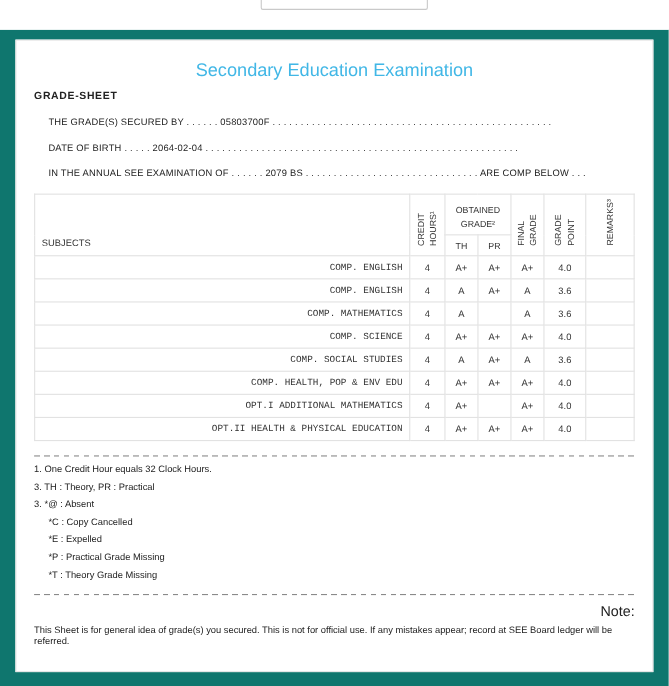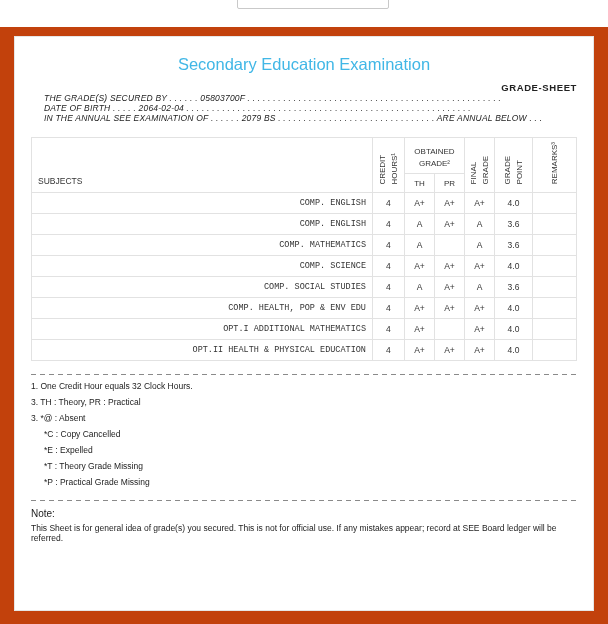--- a/index.html
+++ b/index.html
@@ -6,31 +6,31 @@
   html,body {
     width:608px; height:624px; overflow:hidden;
     background:#ffffff; color:#222;
     font-family:"Liberation Sans", sans-serif;
   }
   .top-strip { position:relative; height:27px; background:#ffffff; }
   .top-cropped-field {
     position:absolute; left:237px; top:-17px; width:152px; height:26px;
     background:#ffffff; border:1px solid #c9c9c9; border-radius:2px;
   }
-  .page-wrap { height:597px; background:#c2410c; padding:9px 14px 14px; }
+  .page-wrap { height:597px; background:#0f766e; padding:9px 14px 14px; }
   .card {
     background:#ffffff; border:1px solid #e6e6e6; height:575px;
     padding:12px 16px 8px; overflow:hidden;
   }
   .title { margin-top:6px; text-align:center; color:#41b7e6; font-size:16.5px; font-weight:400; }
-  .subtitle { margin-top:8px; text-align:right; font-size:9.5px; font-weight:700; letter-spacing:.6px; color:#222; }
+  .subtitle { margin-top:8px; text-align:left; font-size:9.5px; font-weight:700; letter-spacing:.6px; color:#222; }
   .info { padding:0 13px; }
   .info-line {
-    margin-top:0; font-size:8.5px; letter-spacing:.2px; color:#222;
-    white-space:nowrap; overflow:hidden;font-style:italic;
+    margin-top:13px; font-size:8.5px; letter-spacing:.2px; color:#222;
+    white-space:nowrap; overflow:hidden;
   }
   .info-line .dots { color:#333; }
   table { width:100%; border-collapse:collapse; table-layout:fixed; margin-top:14px; }
   th, td { border:1px solid #e2e2e2; font-weight:400; color:#333; }
   th.subjects-h { text-align:left; vertical-align:bottom; padding:6px 6px; font-size:8.5px; }
   th.rot-cell { vertical-align:bottom; padding:4px 1px; }
   .rot {
     display:inline-block; writing-mode:vertical-rl; transform:rotate(180deg);
     white-space:pre-line; font-size:8px; line-height:1.45; text-align:left;
   }
@@ -40,21 +40,21 @@
   td.c { text-align:center; padding:5px 2px; font-size:8.5px; }
   .summary { margin-top:17px; text-align:right; font-size:9px; font-weight:700; color:#222; }
   .summary .status { margin-top:11px; }
   .dashes {
     height:1px; margin-top:13px;
     background:repeating-linear-gradient(to right,#8a8a8a 0 5px, transparent 5px 9px);
   }
   .footnotes { margin-top:6px; font-size:8.5px; color:#222; }
   .footnotes .fn { margin-top:6px; }
   .fn-indent { padding-left:13px; }
-  .note-label { margin-top:7px; font-size:10px; }
+  .note-label { margin-top:7px; font-size:13px;text-align:right; }
   .note-text { margin-top:4px; font-size:8.5px; }
 </style>
 </head>
 <body>
 
 <div class="top-strip">
   <div class="top-cropped-field"></div>
 </div>
 
 <div class="page-wrap">
@@ -74,21 +74,21 @@
         <span>DATE OF BIRTH</span>
         <span class="dots">. . . . .</span>
         <span>2064-02-04</span>
         <span class="dots">. . . . . . . . . . . . . . . . . . . . . . . . . . . . . . . . . . . . . . . . . . . . . . . . . . . . . . . .</span>
       </div>
       <div class="info-line">
         <span>IN THE ANNUAL SEE EXAMINATION OF</span>
         <span class="dots">. . . . . .</span>
         <span>2079 BS</span>
         <span class="dots">. . . . . . . . . . . . . . . . . . . . . . . . . . . . . . .</span>
-        <span>ARE ANNUAL BELOW . . .</span>
+        <span>ARE COMP BELOW . . .</span>
       </div>
     </div>
 
     <table>
       <colgroup>
         <col>
           <col style="width:32px">
           <col style="width:30px">
           <col style="width:30px">
         <col style="width:30px">
@@ -190,22 +190,22 @@
 
 
     <div class="dashes"></div>
 
     <div class="footnotes">
       <div class="fn">1. One Credit Hour equals 32 Clock Hours.</div>
       <div class="fn">3. TH : Theory, PR : Practical</div>
       <div class="fn">3. *@ : Absent</div>
       <div class="fn fn-indent">*C : Copy Cancelled</div>
       <div class="fn fn-indent">*E : Expelled</div>
+      <div class="fn fn-indent">*P : Practical Grade Missing</div>
       <div class="fn fn-indent">*T : Theory Grade Missing</div>
-      <div class="fn fn-indent">*P : Practical Grade Missing</div>
     </div>
 
     <div class="dashes"></div>
 
     <div class="note-label">Note:</div>
     <div class="note-text">This Sheet is for general idea of grade(s) you secured. This is not for official use. If any mistakes appear; record at SEE Board ledger will be referred.</div>
 
   </div>
 </div>
 

